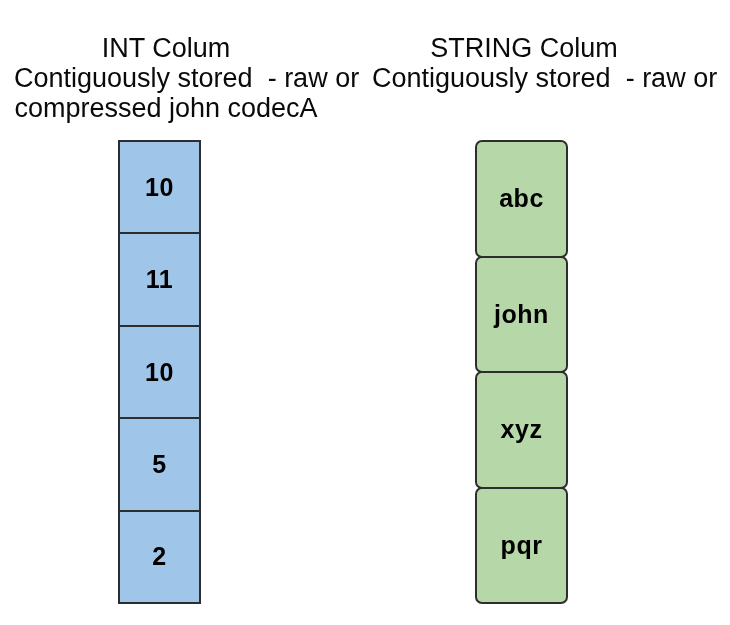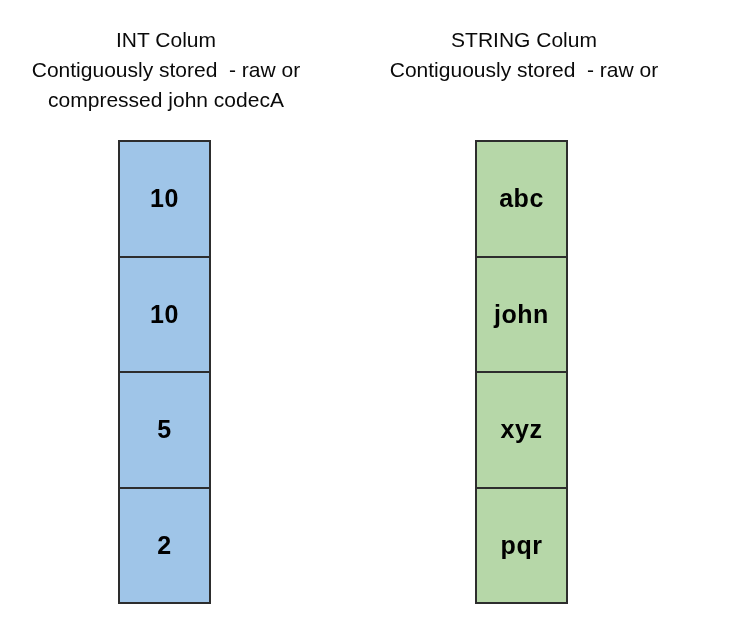--- a/index.html
+++ b/index.html
@@ -11,77 +11,78 @@
     position: relative;
     width: 730px;
     height: 625px;
     background: #ffffff;
     font-family: "Liberation Sans", sans-serif;
     color: #000000;
     overflow: hidden;
   }
   .col-title {
     position: absolute;
-    top: 25px;
+    top: 33px;
     text-align: center;
-    font-size: 21px;
+    font-size: 27px;
     line-height: 30px;
     font-weight: 400;
     color: #0a0a0a;
   }
   .col-title div {
     white-space: pre;  
   }
   .title-int    { left: 14px;  width: 304px; }
   .title-string { left: 372px; width: 304px; text-align: center; }
 
   .column {
     position: absolute;
     top: 140px;
     height: 464px;
     display: flex;
     flex-direction: column;
     box-sizing: border-box;
   }
-  .column-int    { left: 118px; width: 93px; }
+  .column-int    { left: 118px; width: 83px; }
   .column-string { left: 475px; width: 93px; }
 
   .cell {
     flex: 1;
     box-sizing: border-box;
     border: 2px solid #2d2d2d;
     display: flex;
     align-items: center;
     justify-content: center;
     font-size: 25px;
     font-weight: 700;
     letter-spacing: 0.5px;
   }
   .cell + .cell { margin-top: -2px; } 
   .cell-int    { background: #9fc5e8; }
-  .cell-string { background: #b6d7a8; }
+  .cell-string { background: #b6d7a8; border-radius: 7px; }
 </style>
 </head>
 <body>
 
 <div class="canvas">
 
   <div class="col-title title-int">
     <div>INT Colum</div>
     <div>Contiguously stored  - raw or</div>
     <div>compressed john codecA</div>
   </div>
 
   <div class="col-title title-string">
     <div>STRING Colum</div>
     <div>Contiguously stored  - raw or</div>
   </div>
 
   <div class="column column-int">
     <div class="cell cell-int">10</div>
+    <div class="cell cell-int">11</div>
     <div class="cell cell-int">10</div>
     <div class="cell cell-int">5</div>
     <div class="cell cell-int">2</div>
   </div>
 
   <div class="column column-string">
     <div class="cell cell-string">abc</div>
     <div class="cell cell-string">john</div>
     <div class="cell cell-string">xyz</div>
     <div class="cell cell-string">pqr</div>

